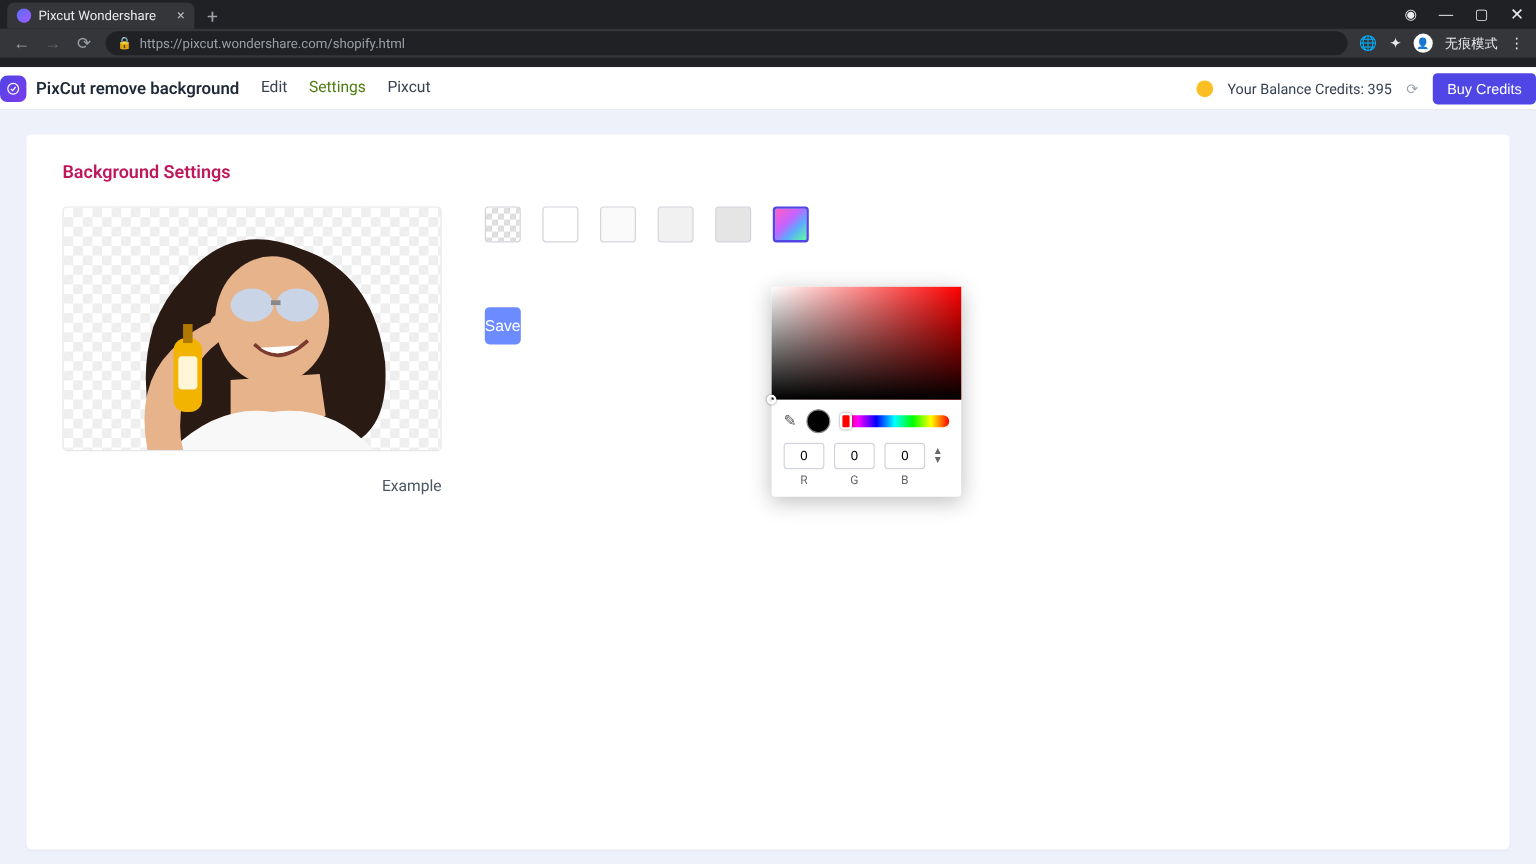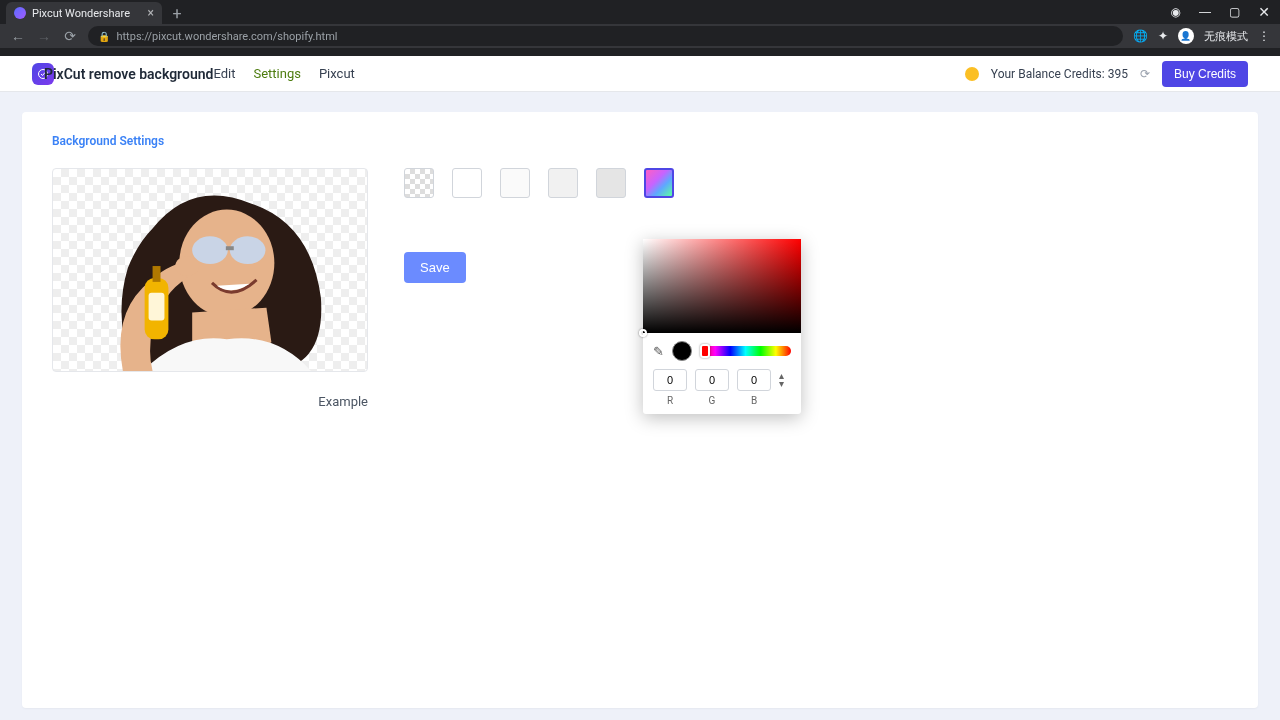--- a/index.html
+++ b/index.html
@@ -18,58 +18,58 @@
 
   .addrrow { display:flex; align-items:center; height:24px; gap:10px; padding:0 10px; background:#35363a;}
   .navbtn { color:#9aa0a6; cursor:pointer; width:16px; text-align:center; font-size:14px;}
   .addr { flex:1; background:#202124; border-radius:12px; height:20px; display:flex; align-items:center; padding:0 10px; gap:6px; color:#9aa0a6; font-size:11px;}
   .addr .lock{font-size:10px;}
   .chrome-icons{display:flex; gap:10px; color:#e8eaed; font-size:12px; align-items:center;}
   .chrome-icons span{cursor:pointer;}
   .avatar{width:16px; height:16px; border-radius:50%; background:#fff; display:flex; align-items:center; justify-content:center; color:#202124; font-size:9px;}
 
   
-  .app-header { height:36px; border-bottom:1px solid #e5e7eb; display:flex; align-items:center; padding:0 32px; background:#fff;}
+  .app-header { height:36px; border-bottom:1px solid #e5e7eb; display:flex; align-items:center; padding:0 0; gap:18px; background:#fff;}
   .app-logo { width:22px; height:22px; border-radius:6px; background:linear-gradient(135deg,#4f46e5,#7c3aed); display:flex; align-items:center; justify-content:center;}
   .app-logo svg{width:12px;height:12px;}
   .app-title { font-weight:600; font-size:14px; margin-left:-10px;}
   .app-nav { display:flex; gap:18px; font-size:13px;}
   .app-nav a{color:#374151; text-decoration:none; cursor:pointer;}
   .app-nav a.active{color:#4d7c0f;}
   .app-right{margin-left:auto; display:flex; align-items:center; gap:12px;}
   .credit-coin{width:14px; height:14px; border-radius:50%; background:#fbbf24; display:inline-block;}
   .credit-text{font-size:12px; color:#374151;}
   .refresh-ico{color:#9ca3af; font-size:12px; cursor:pointer;}
   .buy-btn{background:#4f46e5; color:#ffffff; border:none; border-radius:4px; padding:6px 12px; font-size:12px; cursor:pointer;}
 
   
   .page { background:#eef1f9; height:calc(720px - 48px - 36px); padding:20px 22px;}
   .panel { background:#fff; border-radius:4px; padding:22px 30px; height:100%; box-shadow:0 1px 2px rgba(0,0,0,.04);}
-  .panel h2{font-size:12px; font-weight:600; color:#3b82f6; margin-bottom:20px;}
+  .panel h2{font-size:15px; font-weight:600; color:#be185d; margin-bottom:20px;}
 
   .columns{display:flex; gap:36px;}
   .example-box{width:316px; height:204px; border:1px solid #e5e7eb; border-radius:4px; position:relative; overflow:hidden;
     background:
       linear-gradient(45deg,#eee 25%,transparent 25%,transparent 75%,#eee 75%,#eee),
       linear-gradient(45deg,#eee 25%,transparent 25%,transparent 75%,#eee 75%,#eee);
     background-size:16px 16px; background-position:0 0,8px 8px; background-color:#fff;}
   .example-illus{position:absolute; left:0; bottom:0; width:100%; height:100%;}
   .example-caption{font-size:13px; color:#4b5563; text-align:right; margin-top:22px;}
 
   .right-col{flex:1;}
   .section-label{font-size:13px; color:#374151; margin-bottom:16px;}
   .swatches{display:flex; gap:18px; margin-bottom:54px;}
   .swatch{width:30px; height:30px; border-radius:3px; border:1px solid #d1d5db; cursor:pointer;}
   .swatch.transparent{
     background:
       linear-gradient(45deg,#ddd 25%,transparent 25%,transparent 75%,#ddd 75%,#ddd),
       linear-gradient(45deg,#ddd 25%,transparent 25%,transparent 75%,#ddd 75%,#ddd);
     background-size:10px 10px; background-position:0 0,5px 5px; background-color:#fff;}
   .swatch.rainbow{background:linear-gradient(135deg,#ff5ec4,#c763ff 40%,#5ea8ff 65%,#5eff9e); border:2px solid #4f46e5;}
-  .save-btn{background:#6b8bff; color:#fff; border:none; border-radius:4px; padding:8px 16px; font-size:13px; cursor:pointer;}
+  .save-btn{background:#6b8bff; color:#fff; border:none; border-radius:4px; padding:8px 0; font-size:13px; cursor:pointer;}
 
   
   .picker{position:absolute; left:643px; top:239px; width:158px; background:#fff; border-radius:3px; box-shadow:0 4px 18px rgba(0,0,0,.25);}
   .sv-area{width:100%; height:94px; position:relative; cursor:crosshair;
     background: linear-gradient(to top, #000, rgba(0,0,0,0)), linear-gradient(to right, #fff, #ff0000);}
   .sv-handle{position:absolute; left:-4px; bottom:-4px; width:8px; height:8px; border:2px solid #fff; border-radius:50%; box-shadow:0 0 2px rgba(0,0,0,.6);}
   .picker-row{display:flex; align-items:center; gap:8px; padding:8px 10px;}
   .eyedrop{font-size:13px; color:#555; cursor:pointer;}
   .cur-color{width:20px; height:20px; border-radius:50%; background:#000; border:1px solid #888;}
   .hue{flex:1; height:10px; border-radius:5px; cursor:pointer; position:relative;

